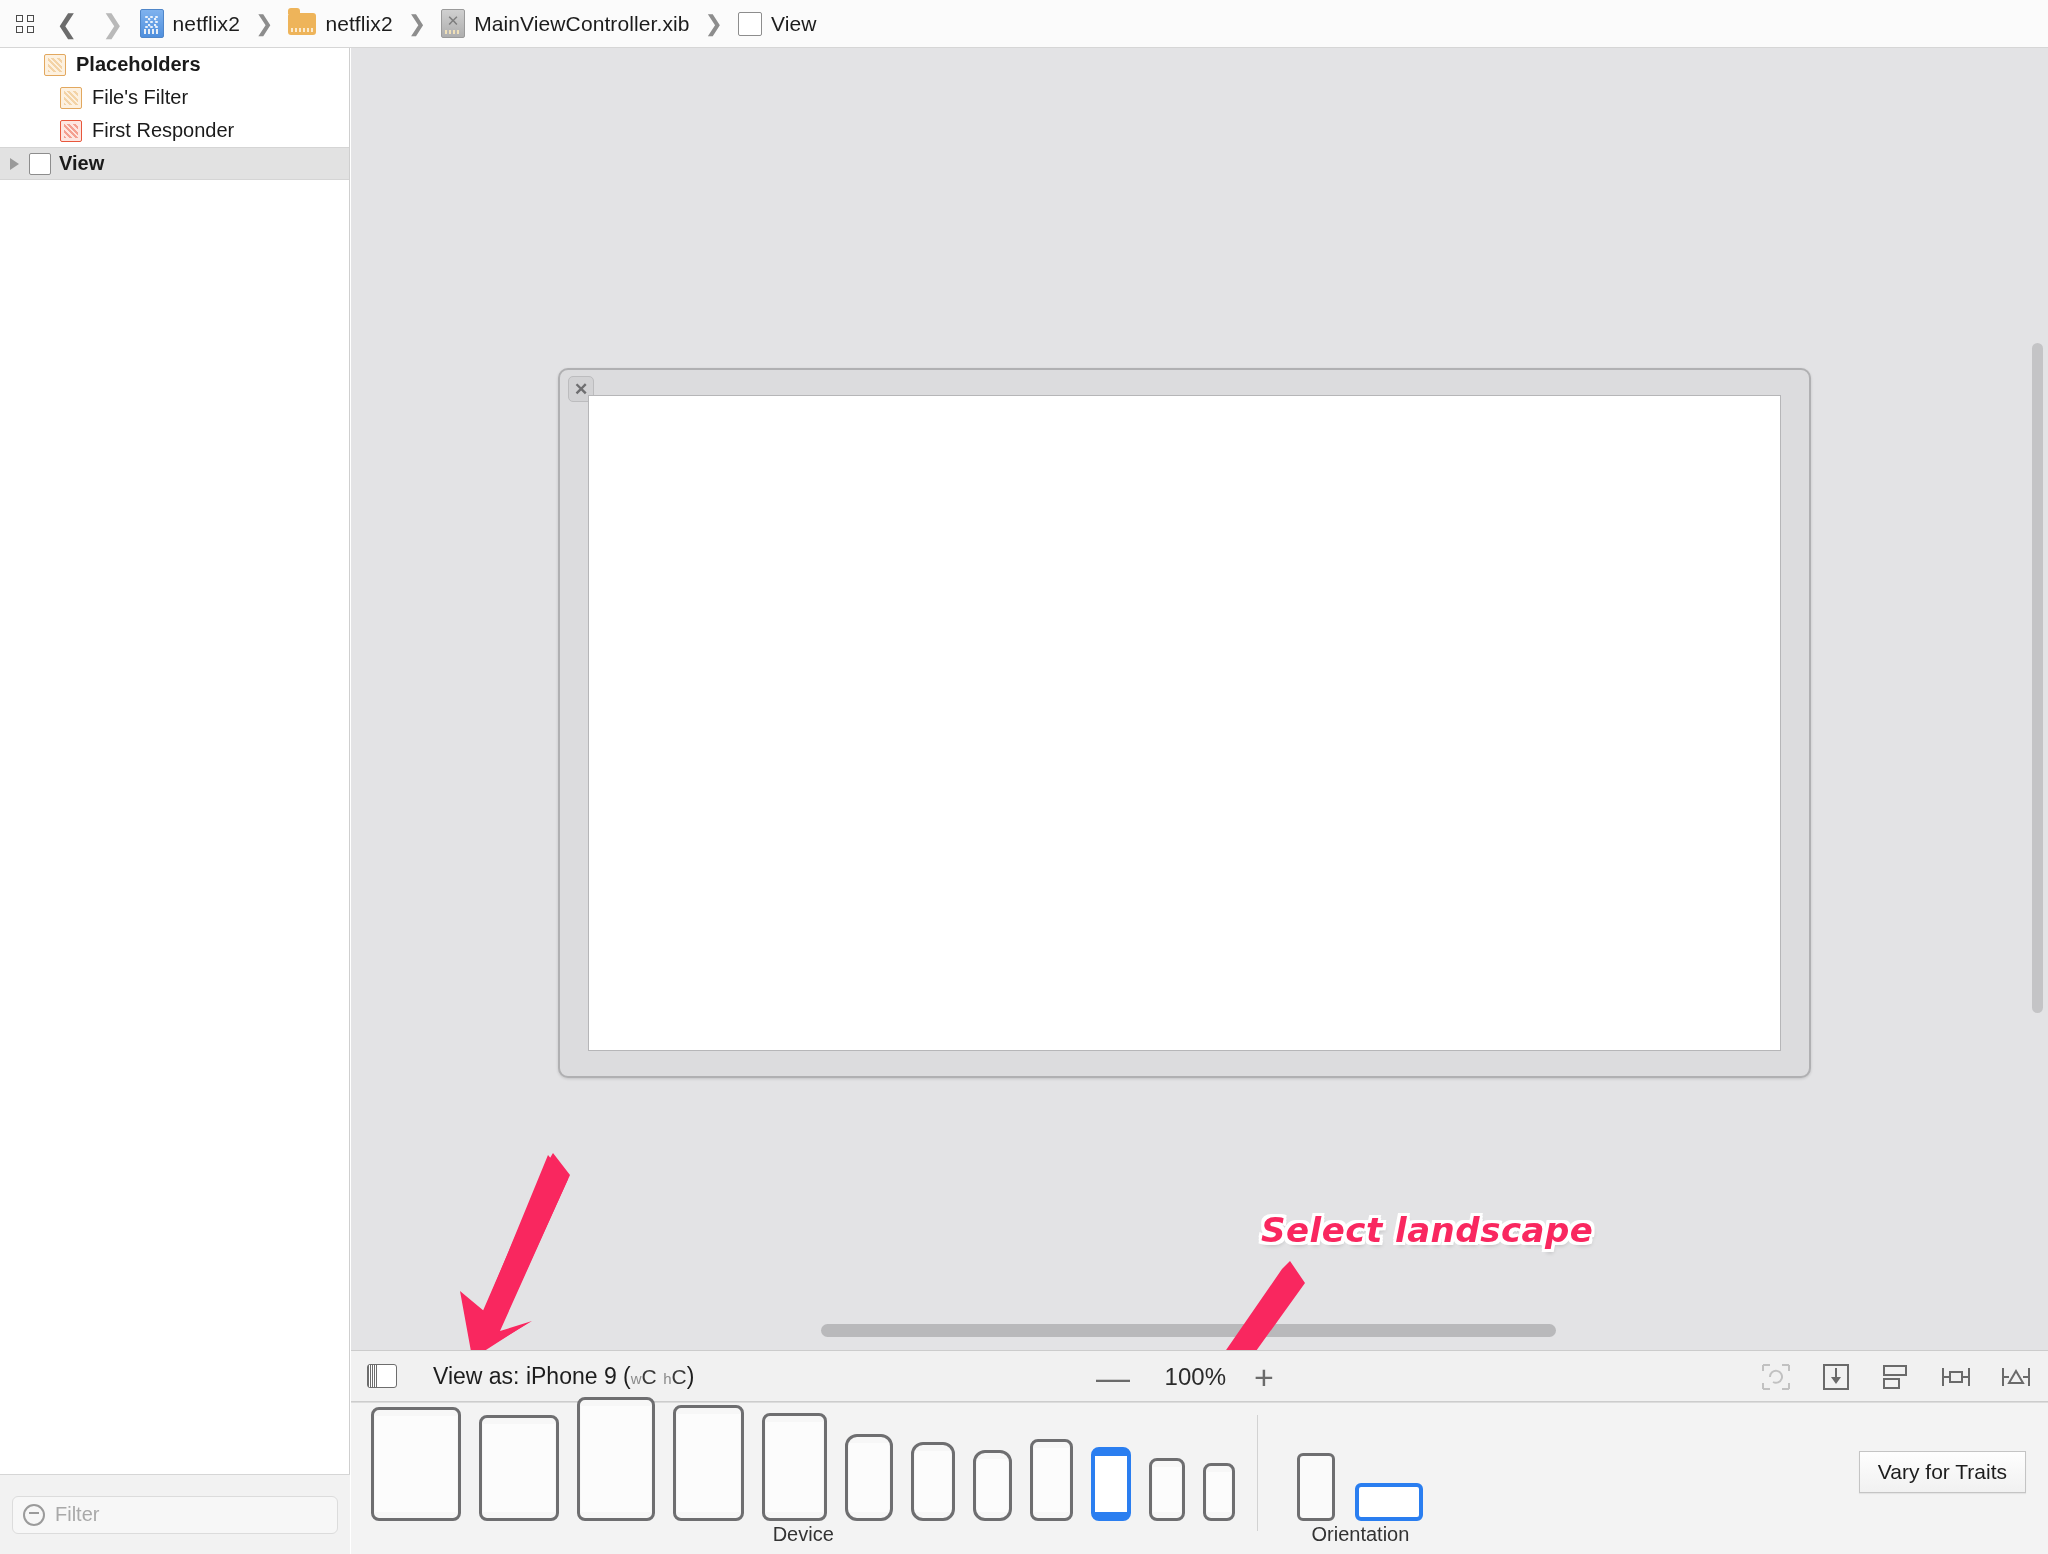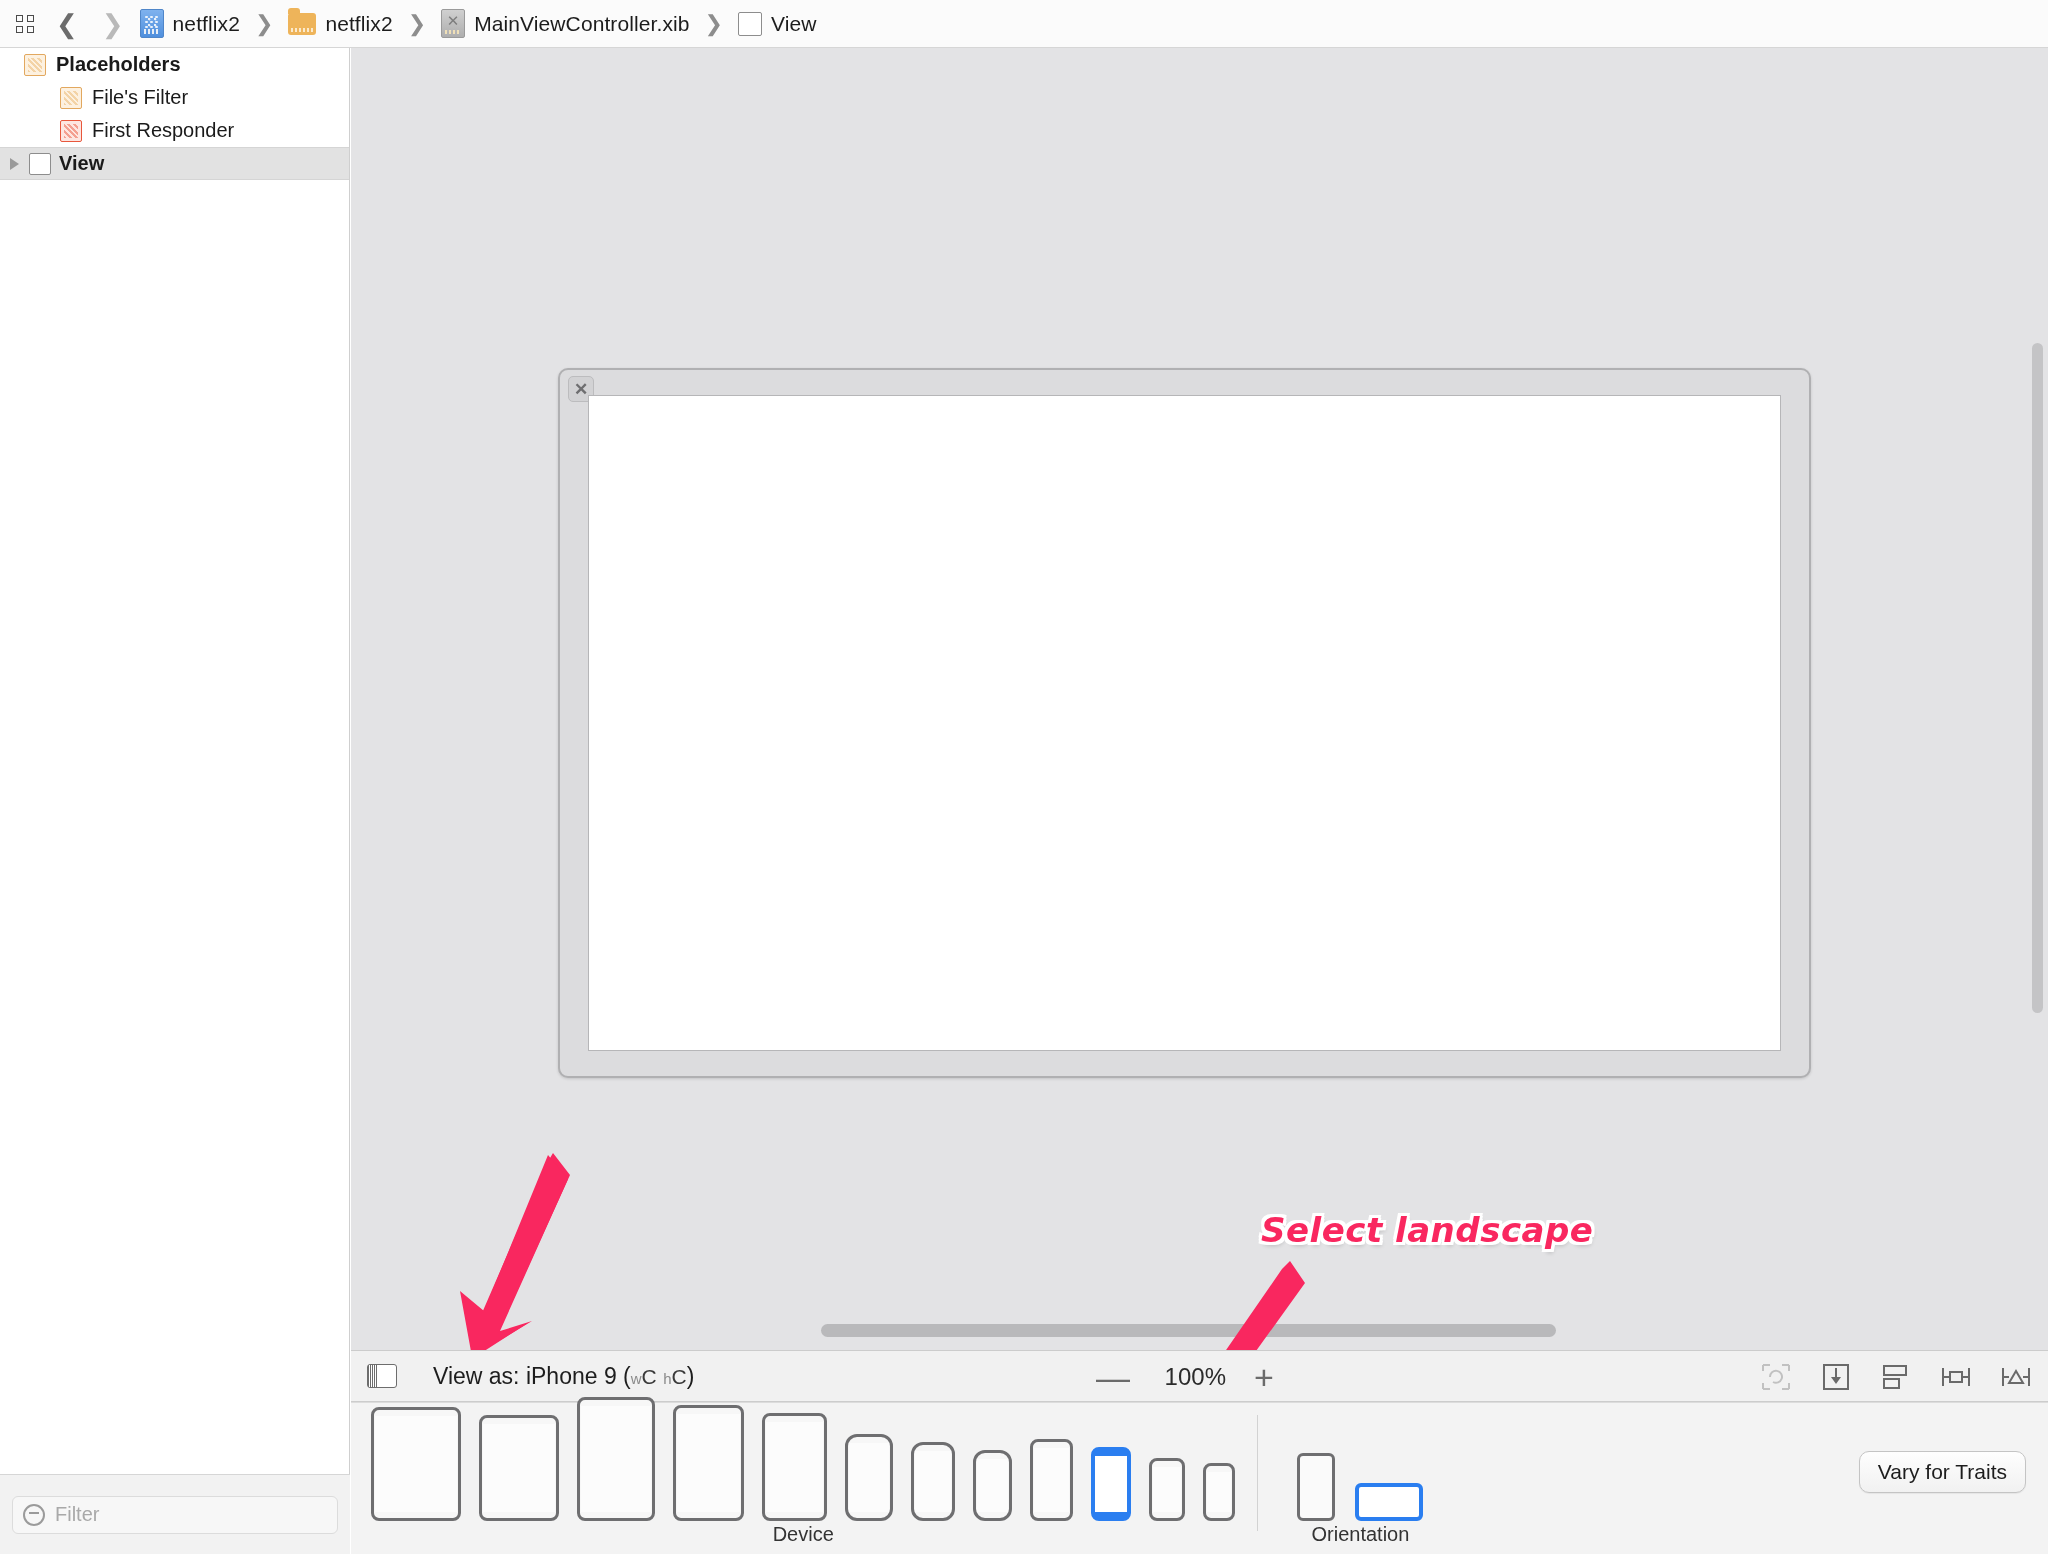--- a/index.html
+++ b/index.html
@@ -83,21 +83,21 @@
     border: 1.5px solid #8d8d8d; border-radius: 2px;
   }
 
   
   .sidebar {
     position: absolute; left: 0; top: 48px; width: 350px; height: 1506px;
     background: #ffffff; border-right: 1px solid #cfcfcf;
   }
   .out-row {
     display: flex; align-items: center; height: 33px; gap: 10px;
-    padding-left: 24px; font-size: 20px; color: #1a1a1a;
+    padding-left: 44px; font-size: 20px; color: #1a1a1a;
   }
   .out-row.child { padding-left: 60px; }
   .out-row.selected {
     background: #e2e2e2; padding-left: 10px; gap: 8px;
     border-top: 1px solid #d5d5d5; border-bottom: 1px solid #d5d5d5;
   }
   .out-row.bold { font-weight: 700; }
   .disclosure {
     width: 0; height: 0; border-left: 9px solid #9a9a9a;
     border-top: 6px solid transparent; border-bottom: 6px solid transparent;
@@ -259,21 +259,21 @@
     width: 38px; height: 68px; border: 3px solid #6e6e70; border-radius: 6px; background:#fafafa;
     position: relative; flex:none;
   }
   .ori-land {
     width: 68px; height: 38px; border: 4px solid #2a7ef0; border-radius: 6px; background:#fff;
     position: relative; flex:none;
   }
   .vary-btn {
     position: absolute; right: 22px; top: 48px;
     padding: 8px 18px; background: linear-gradient(#fefefe,#f1f1f1);
-    border: 1px solid #c4c4c4; border-radius: 10px;
+    border: 1px solid #c4c4c4; border-radius: 0;
     font-size: 21px; color: #1d1d1d; white-space: nowrap;
     box-shadow: 0 1px 1px rgba(0,0,0,.06);
   }
 </style>
 </head>
 <body>
 
 <div id="app">
 
   <div class="jumpbar">

